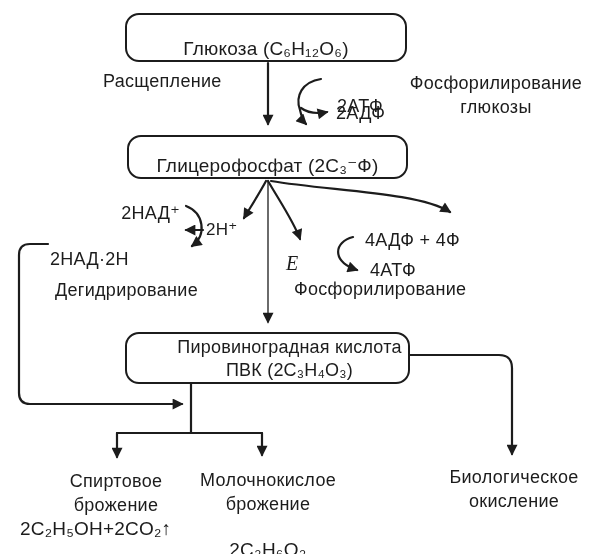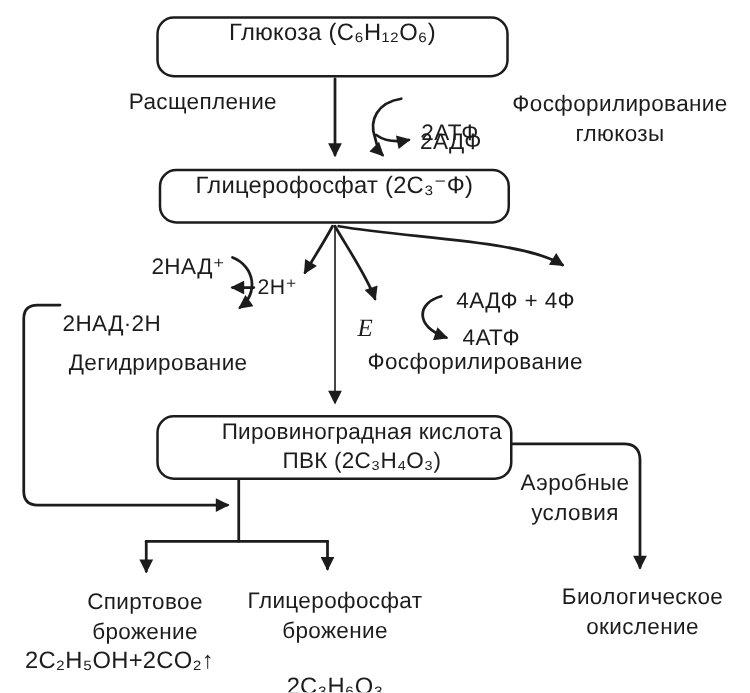--- a/index.html
+++ b/index.html
@@ -5,21 +5,21 @@
   html,body{margin:0;padding:0;background:#ffffff;}
   .stage{
     position:relative;width:600px;height:554px;overflow:hidden;
     background:#ffffff;color:#1c1c1c;
     font-family:"Liberation Sans","DejaVu Sans",sans-serif;
   }
   .stage svg{position:absolute;left:0;top:0;}
   .box{
     position:absolute;box-sizing:border-box;background:#fff;
     border:2.5px solid #1c1c1c;border-radius:14px;
-    display:flex;flex-direction:column;align-items:center;justify-content:flex-start;
+    display:flex;flex-direction:column;align-items:center;justify-content:flex-end;
     text-align:center;font-size:19px;letter-spacing:.2px;z-index:2;
   }
   .box .ln{display:block;line-height:23px;white-space:nowrap;}
   .lbl{position:absolute;white-space:nowrap;font-size:18px;letter-spacing:.3px;line-height:24px;z-index:2;text-align:center;}
   .lbl .ln{display:block;}
   .ctr{text-align:center;}
   .rt{text-align:right;}
   .formula{font-size:19px;letter-spacing:.2px;}
   .energy{font-style:italic;font-size:20px;font-family:"Liberation Serif","DejaVu Serif",serif;}
 </style>
@@ -87,37 +87,33 @@
   <div class="lbl" style="left:55px;top:278px;">Дегидрирование</div>
 
   <div class="lbl energy" style="left:286px;top:251px;">E</div>
 
   <div class="lbl" style="left:365px;top:228px;">4АДФ + 4Ф</div>
 
   <div class="lbl" style="left:370px;top:258px;">4АТФ</div>
 
   <div class="lbl" style="left:294px;top:277px;">Фосфорилирование</div>
 
-  <div class="lbl ctr" style="left:398px;top:374px;width:124px;">
-    <span class="ln">Аэробные</span>
-    <span class="ln">условия</span>
-  </div>
 
   <div class="lbl ctr" style="left:428px;top:465px;width:172px;">
     <span class="ln">Биологическое</span>
     <span class="ln">окисление</span>
   </div>
 
   <div class="lbl ctr" style="left:46px;top:469px;width:140px;">
     <span class="ln">Спиртовое</span>
     <span class="ln">брожение</span>
   </div>
 
   <div class="lbl formula" style="left:20px;top:517px;">2C₂H₅OH+2CO₂↑</div>
 
   <div class="lbl ctr" style="left:185px;top:468px;width:166px;">
-    <span class="ln">Глицерофосфат</span>
+    <span class="ln">Молочнокислое</span>
     <span class="ln">брожение</span>
   </div>
 
   <div class="lbl formula ctr" style="left:185px;top:518px;width:166px;margin-top:20px;">2C₃H₆O₃</div>
 
 </div>
 
 </body></html>

